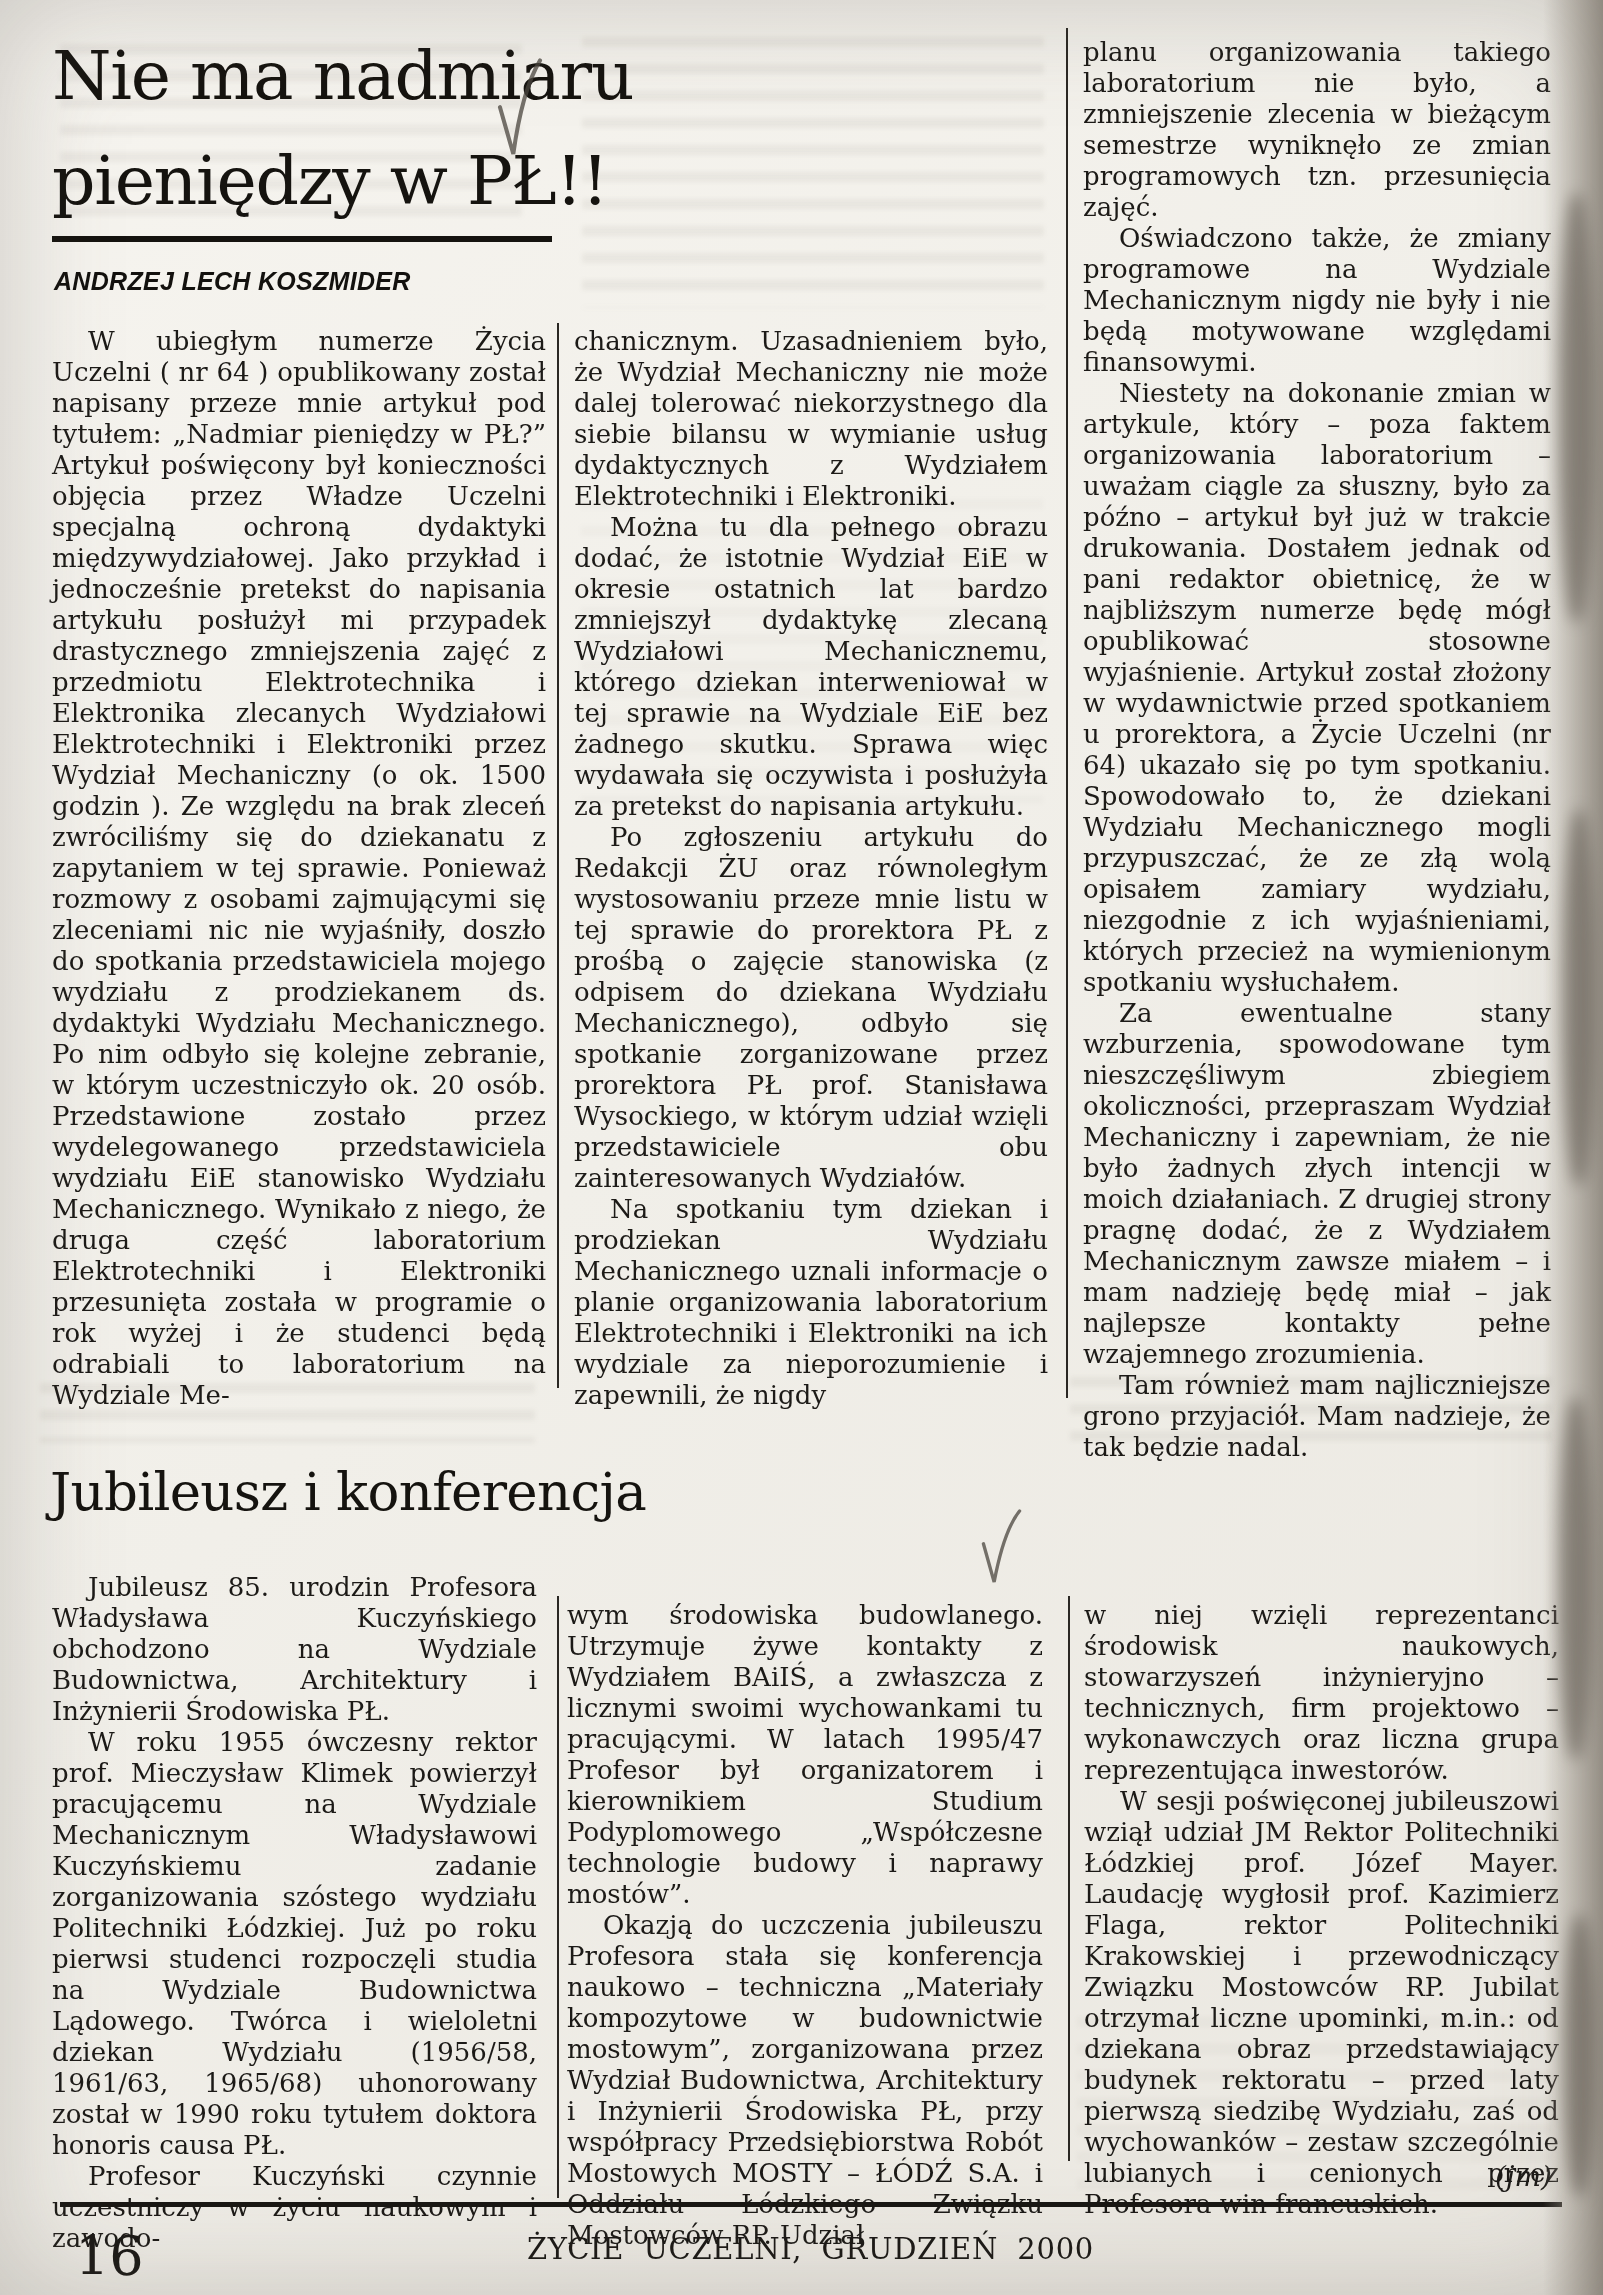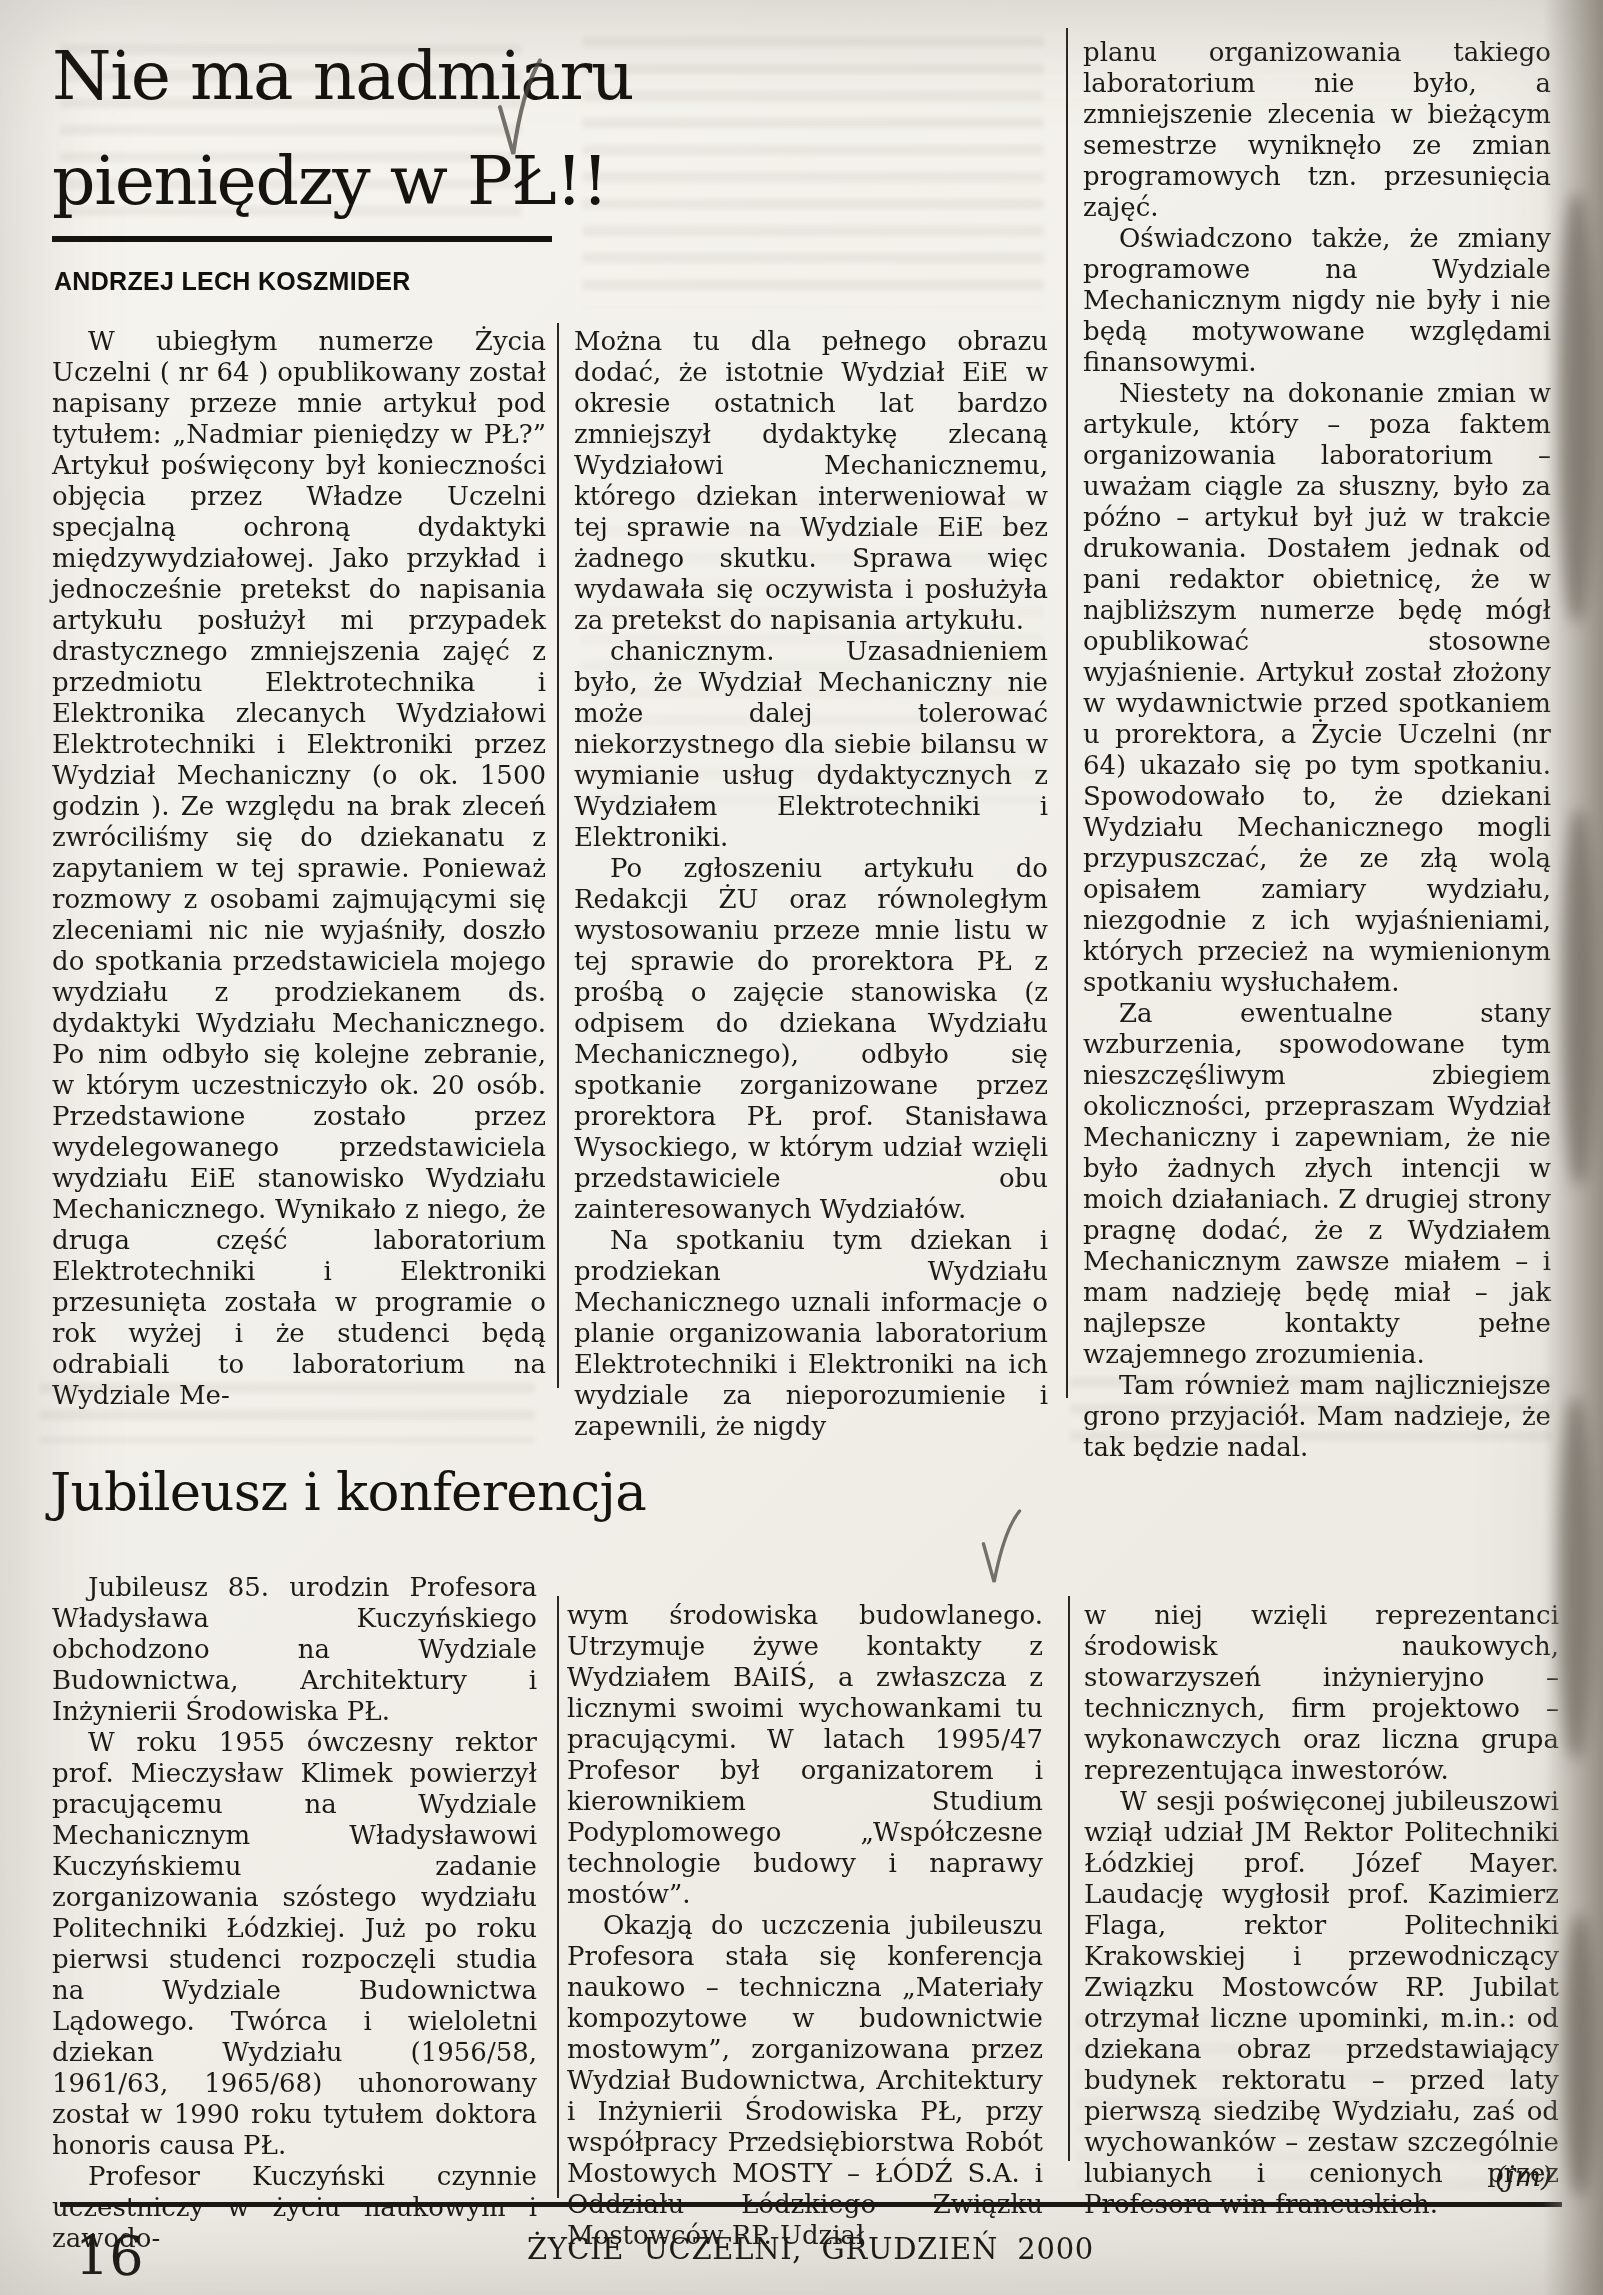--- a/index.html
+++ b/index.html
@@ -19,21 +19,21 @@
     color:#15130f;white-space:nowrap;
   }
   .headline2{
     position:absolute;left:50px;top:1442px;width:950px;
     font-size:53px;line-height:100px;letter-spacing:-0.7px;
     color:#15130f;white-space:nowrap;
   }
   .rule-title{position:absolute;left:52px;top:236px;width:500px;height:6px;background:#15130f;}
   .author{
     position:absolute;left:54px;top:267px;
-    font-family:"Liberation Sans",sans-serif;font-weight:bold;
+    font-family:"Liberation Sans",sans-serif;font-weight:bold;font-style:italic;
     font-size:25px;letter-spacing:0.3px;color:#13110e;
   }
   
   .col{position:absolute;font-size:26px;line-height:31px;text-align:justify;}
   .col p{margin:0;text-indent:36px;}
   .col.cont p:first-child{text-indent:0;}
   .a1c1{left:52px; top:326px; width:494px;}
   .a1c2{left:574px; top:326px; width:474px;}
   .a1c3{left:1083px;top:37px;  width:468px;}
   .a2c1{left:52px;  top:1572px;width:485px;}
@@ -110,22 +110,22 @@
     <path d="M10 78 L30 148 C38 90 52 38 70 8" fill="none" stroke="#4b463f" stroke-width="6" stroke-linecap="round"></path>
   </svg>
 
   <div class="rule-title"></div>
   <div class="author">ANDRZEJ LECH KOSZMIDER</div>
 
   <div class="col a1c1">
       <p>W ubiegłym numerze Życia Uczelni ( nr 64 ) opublikowany został napisany przeze mnie artykuł pod tytułem: „Nadmiar pieniędzy w PŁ?” Artykuł poświęcony był konieczności objęcia przez Władze Uczelni specjalną ochroną dydaktyki międzywydziałowej. Jako przykład i jednocześnie pretekst do napisania artykułu posłużył mi przypadek drastycznego zmniejszenia zajęć z przedmiotu Elektrotechnika i Elektronika zlecanych Wydziałowi Elektrotechniki i Elektroniki przez Wydział Mechaniczny (o ok. 1500 godzin ). Ze względu na brak zleceń zwróciliśmy się do dziekanatu z zapytaniem w tej sprawie. Ponieważ rozmowy z osobami zajmującymi się zleceniami nic nie wyjaśniły, doszło do spotkania przedstawiciela mojego wydziału z prodziekanem ds. dydaktyki Wydziału Mechanicznego. Po nim odbyło się kolejne zebranie, w którym uczestniczyło ok. 20 osób. Przedstawione zostało przez wydelegowanego przedstawiciela wydziału EiE stanowisko Wydziału Mechanicznego. Wynikało z niego, że druga część laboratorium Elektrotechniki i Elektroniki przesunięta została w programie o rok wyżej i że studenci będą odrabiali to laboratorium na Wydziale Me-</p>
     </div>
   <div class="col a1c2 cont">
+      <p>chanicznym. Uzasadnieniem było, że Wydział Mechaniczny nie może dalej tolerować niekorzystnego dla siebie bilansu w wymianie usług dydaktycznych z Wydziałem Elektrotechniki i Elektroniki.</p>
       <p>Można tu dla pełnego obrazu dodać, że istotnie Wydział EiE w okresie ostatnich lat bardzo zmniejszył dydaktykę zlecaną Wydziałowi Mechanicznemu, którego dziekan interweniował w tej sprawie na Wydziale EiE bez żadnego skutku. Sprawa więc wydawała się oczywista i posłużyła za pretekst do napisania artykułu.</p>
-      <p>chanicznym. Uzasadnieniem było, że Wydział Mechaniczny nie może dalej tolerować niekorzystnego dla siebie bilansu w wymianie usług dydaktycznych z Wydziałem Elektrotechniki i Elektroniki.</p>
       <p>Po zgłoszeniu artykułu do Redakcji ŻU oraz równoległym wystosowaniu przeze mnie listu w tej sprawie do prorektora PŁ z prośbą o zajęcie stanowiska (z odpisem do dziekana Wydziału Mechanicznego), odbyło się spotkanie zorganizowane przez prorektora PŁ prof. Stanisława Wysockiego, w którym udział wzięli przedstawiciele obu zainteresowanych Wydziałów.</p>
       <p>Na spotkaniu tym dziekan i prodziekan Wydziału Mechanicznego uznali informacje o planie organizowania laboratorium Elektrotechniki i Elektroniki na ich wydziale za nieporozumienie i zapewnili, że nigdy</p>
     </div>
   <div class="col a1c3 cont">
       <p>planu organizowania takiego laboratorium nie było, a zmniejszenie zlecenia w bieżącym semestrze wyniknęło ze zmian programowych tzn. przesunięcia zajęć.</p>
       <p>Oświadczono także, że zmiany programowe na Wydziale Mechanicznym nigdy nie były i nie będą motywowane względami finansowymi.</p>
       <p>Niestety na dokonanie zmian w artykule, który – poza faktem organizowania laboratorium – uważam ciągle za słuszny, było za późno – artykuł był już w trakcie drukowania. Dostałem jednak od pani redaktor obietnicę, że w najbliższym numerze będę mógł opublikować stosowne wyjaśnienie. Artykuł został złożony w wydawnictwie przed spotkaniem u prorektora, a Życie Uczelni (nr 64) ukazało się po tym spotkaniu. Spowodowało to, że dziekani Wydziału Mechanicznego mogli przypuszczać, że ze złą wolą opisałem zamiary wydziału, niezgodnie z ich wyjaśnieniami, których przecież na wymienionym spotkaniu wysłuchałem.</p>
       <p>Za ewentualne stany wzburzenia, spowodowane tym nieszczęśliwym zbiegiem okoliczności, przepraszam Wydział Mechaniczny i zapewniam, że nie było żadnych złych intencji w moich działaniach. Z drugiej strony pragnę dodać, że z Wydziałem Mechanicznym zawsze miałem – i mam nadzieję będę miał – jak najlepsze kontakty pełne wzajemnego zrozumienia.</p>
       <p>Tam również mam najliczniejsze grono przyjaciół. Mam nadzieje, że tak będzie nadal.</p>
     </div>

